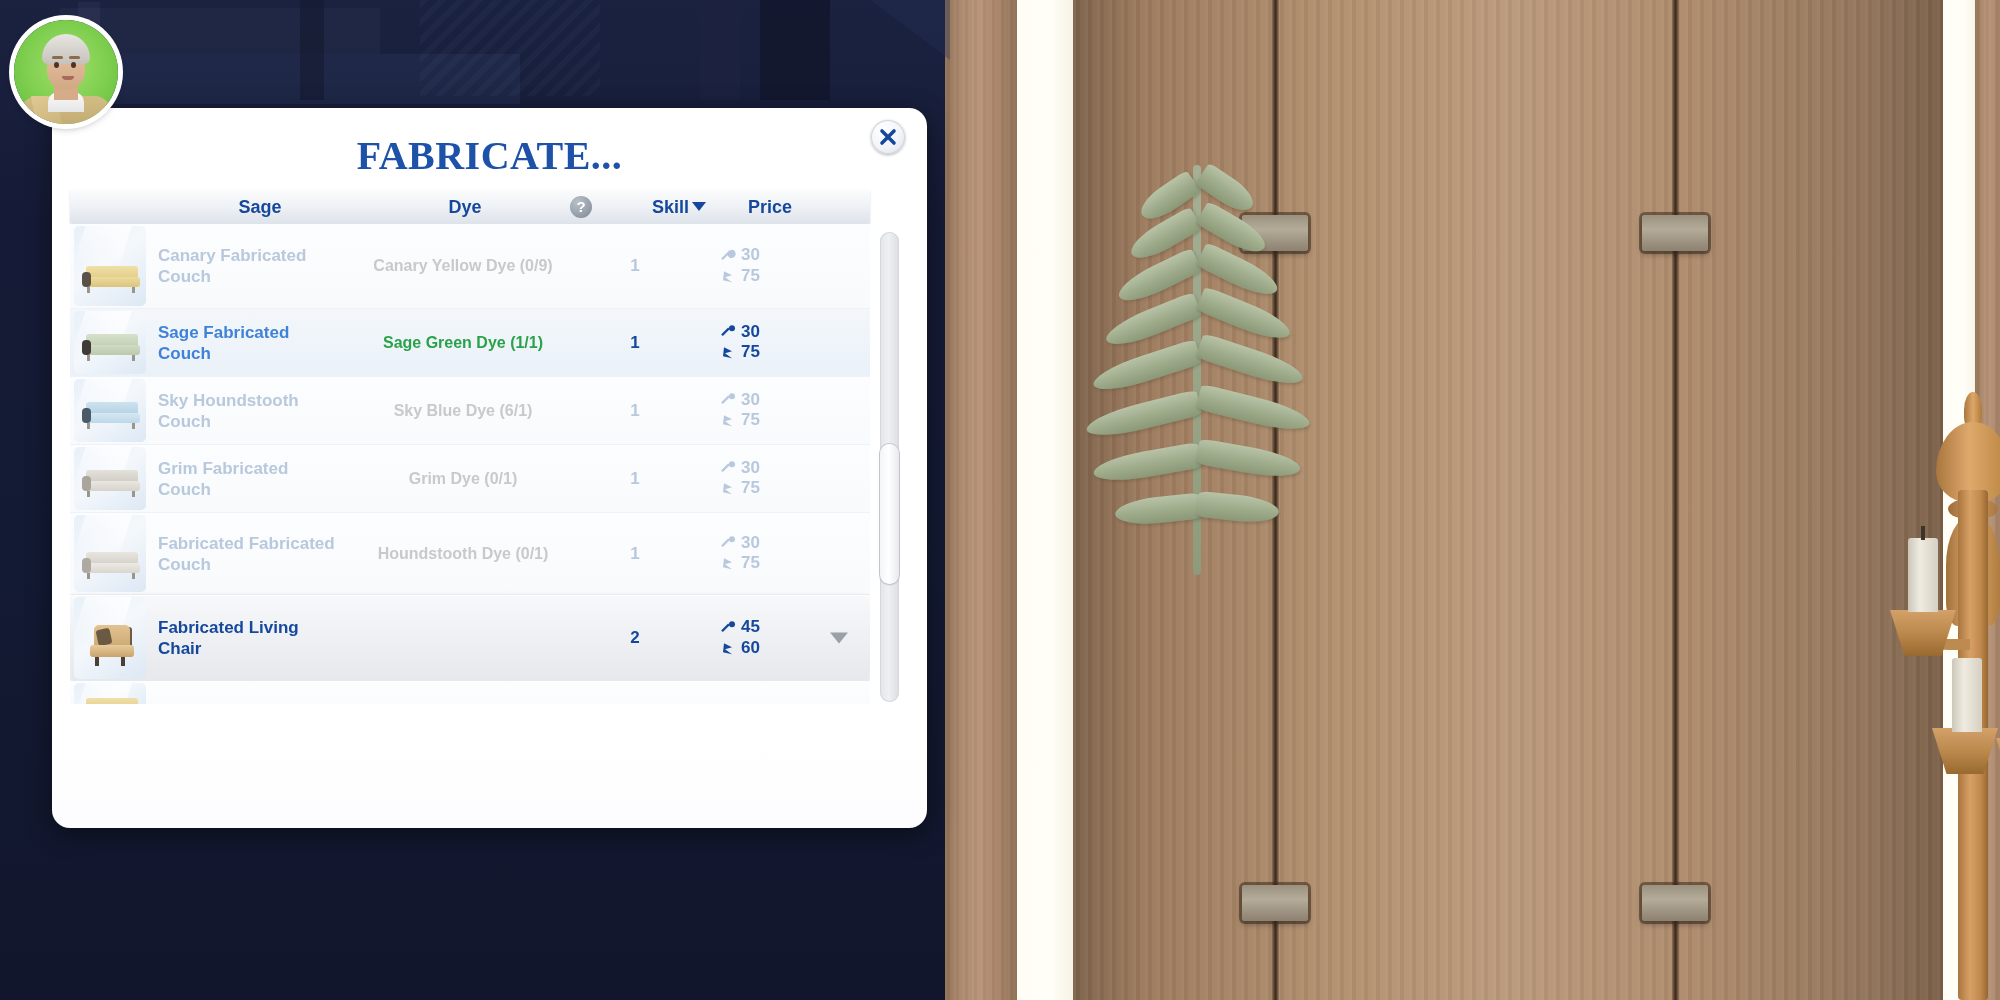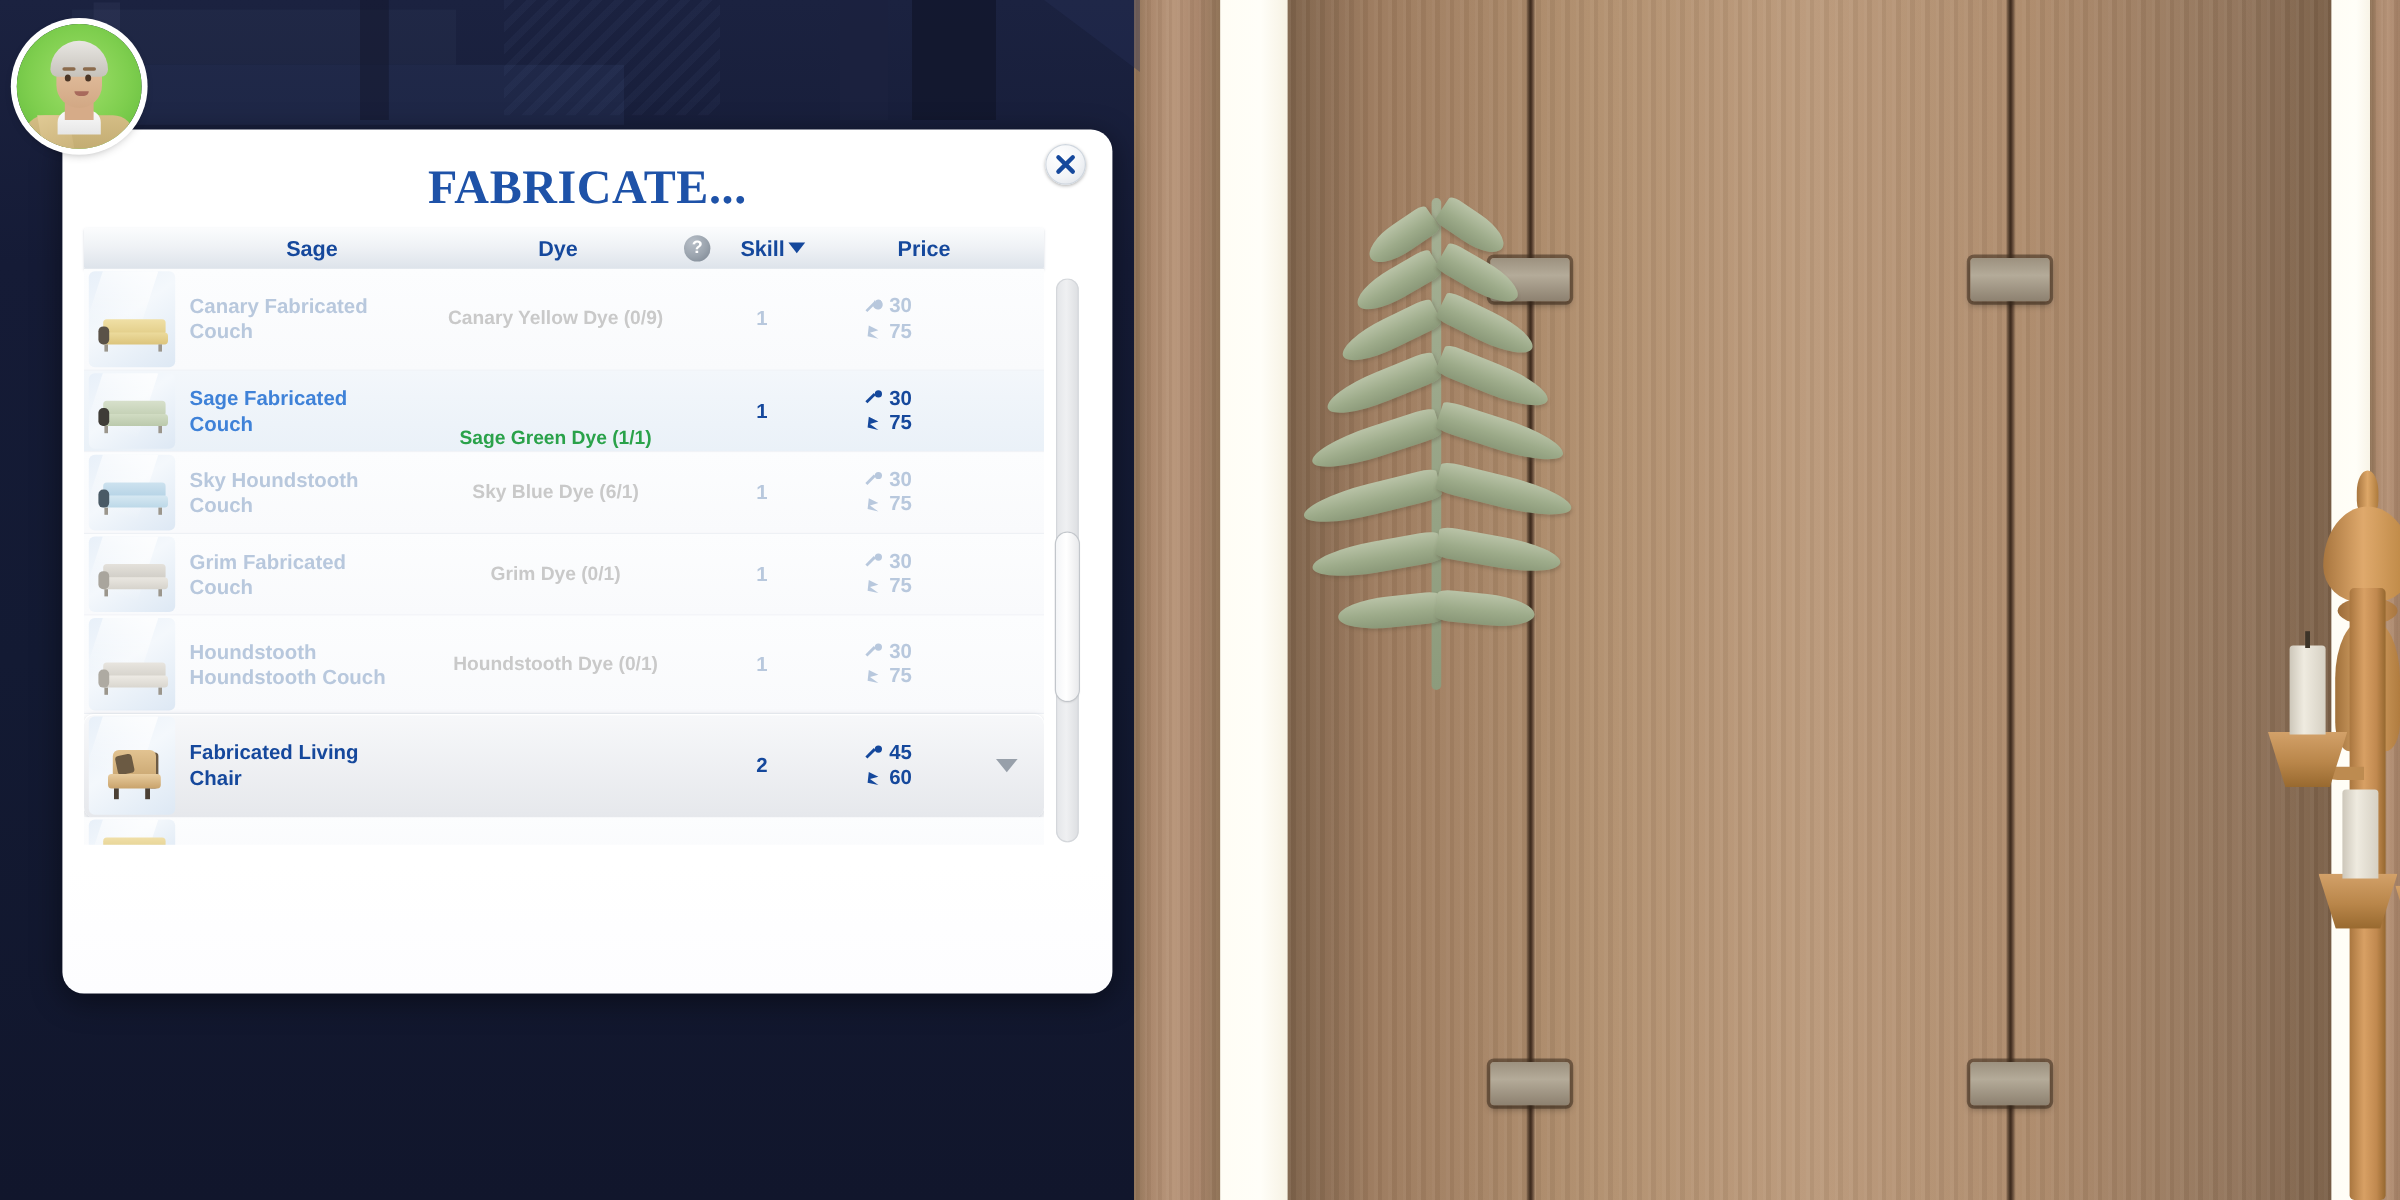--- a/index.html
+++ b/index.html
@@ -163,21 +163,21 @@
     border-radius: 2px;
     box-shadow: 0 1px 2px rgba(120,135,160,0.35);
   }
   .th {
     position: absolute; top: 0; height: 34px; line-height: 34px;
     font-size: 18px; font-weight: 700; color: #15489c;
     text-align: center; white-space: nowrap;
   }
   .th-name  { left: 100px;  width: 180px; }
   .th-dye   { left: 330px;  width: 130px; }
-  .th-skill { left: 524px;  width: 100px; text-align: center; }
+  .th-skill { left: 559px;  width: 100px; text-align: center; }
   .th-price { left: 640px;  width: 120px; }
   .help-icon {
     position: absolute; left: 500px; top: 6px;
     width: 22px; height: 22px; border-radius: 50%;
     background: radial-gradient(circle at 34% 28%, #b8bfc8 0%, #9aa3ad 55%, #79838f 100%);
     color: #fff; font-size: 15px; font-weight: 700; line-height: 22px; text-align: center;
     cursor: pointer;
   }
   .sort-caret {
     display: inline-block; margin-left: 3px;
@@ -254,21 +254,21 @@
   .row-caret {
     position: absolute; right: 22px; top: 50%; transform: translateY(-50%);
     border-left: 9px solid transparent; border-right: 9px solid transparent;
     border-top: 11px solid #98a0aa; cursor: pointer;
   }
 
   .dim   { color: #b8c8dd; }
   .dimg  { color: #c9c9c9; }
   .blue  { color: #3f82d8; }
   .dblue { color: #15489c; }
-  .green { color: #2aa24a; margin-top: 23px; }
+  .green { color: #2aa24a; }
 
   
   .scrollbar {
     position: absolute; right: 28px; top: 124px; width: 19px; height: 470px;
     background: linear-gradient(90deg,#e3e5e8,#eff0f2 45%,#dcdee1);
     border-radius: 10px;
     box-shadow: inset 0 0 0 1px #d4d7db;
     cursor: pointer;
   }
   .thumbbar {
@@ -523,21 +523,21 @@
         <div class="thumb">
           <div class="glare"></div>
           <div class="mc">
             <div class="back" style="background:linear-gradient(180deg,#e8e5df,#d4d1ca)"></div>
             <div class="seat" style="background:linear-gradient(180deg,#edeae4,#d9d6cf)"></div>
             <div class="arm1" style="background:#aeaaa2"></div>
             <div class="leg1"></div>
               <div class="leg2"></div>
           </div>
         </div>
-        <div class="cell-name dim">Houndstooth Houndstooth Couch</div>
+        <div class="cell-name dim">Fabricated Fabricated Couch</div>
         <div class="cell-dye dimg">Houndstooth Dye (0/1)</div>
         <div class="cell-skill dim">1</div>
         <div class="cell-price dim">
           <div class="price-line">
             <svg width="17" height="15" viewBox="0 0 17 15">
               <path d="M2 11 L9 4" stroke="#b8c8dd" stroke-width="2.4"></path>
               <circle cx="12" cy="4" r="3" fill="#b8c8dd"></circle>
             </svg>
             <span>30</span>
           </div>

